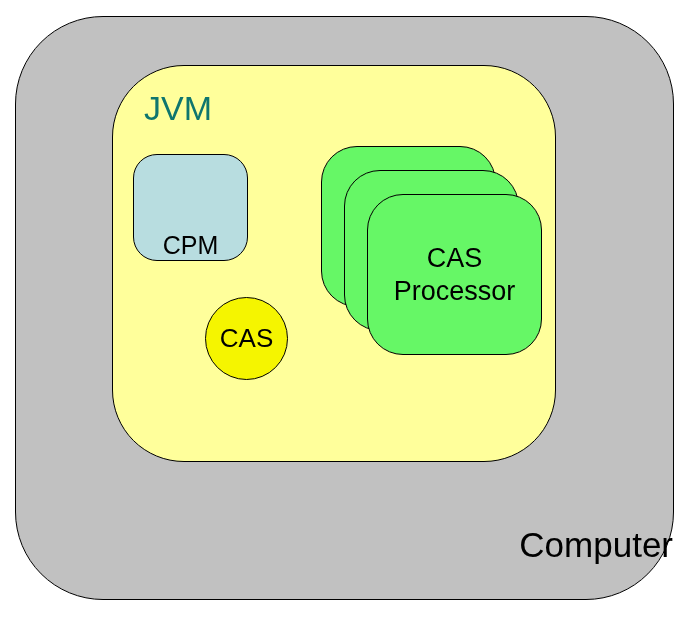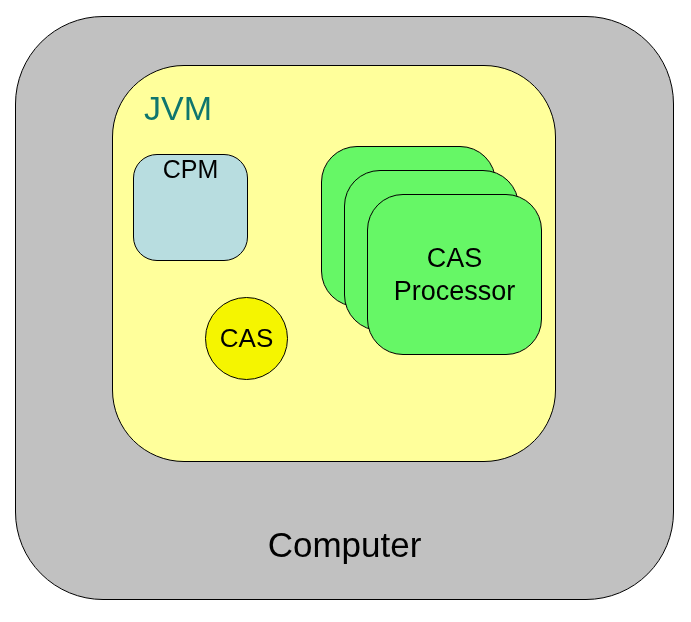--- a/index.html
+++ b/index.html
@@ -25,21 +25,21 @@
     background: #c1c1c1;
     border: 1.5px solid #000000;
     border-radius: 88px;
     box-sizing: content-box;
   }
   .computer-label {
     position: absolute;
     left: 0;
     right: 0;
     top: 508px;
-    text-align: center;
+    text-align: right;
     font-size: 35px;
     color: #000000;
     letter-spacing: 0px;
   }
   
   .jvm-box {
     position: absolute;
     left: 96px;
     top: 48px;
     width: 442px;
@@ -60,21 +60,21 @@
   .cpm-box {
     position: absolute;
     left: 20px;
     top: 88px;
     width: 113px;
     height: 105px;
     background: #b8dde0;
     border: 1.5px solid #000000;
     border-radius: 24px;
     display: flex;
-    align-items: flex-start;
+    align-items: flex-end;
     justify-content: center;
   }
   .cpm-label {
     font-size: 25px;
     color: #000000;
   }
   
   .cas-circle {
     position: absolute;
     left: 92px;

